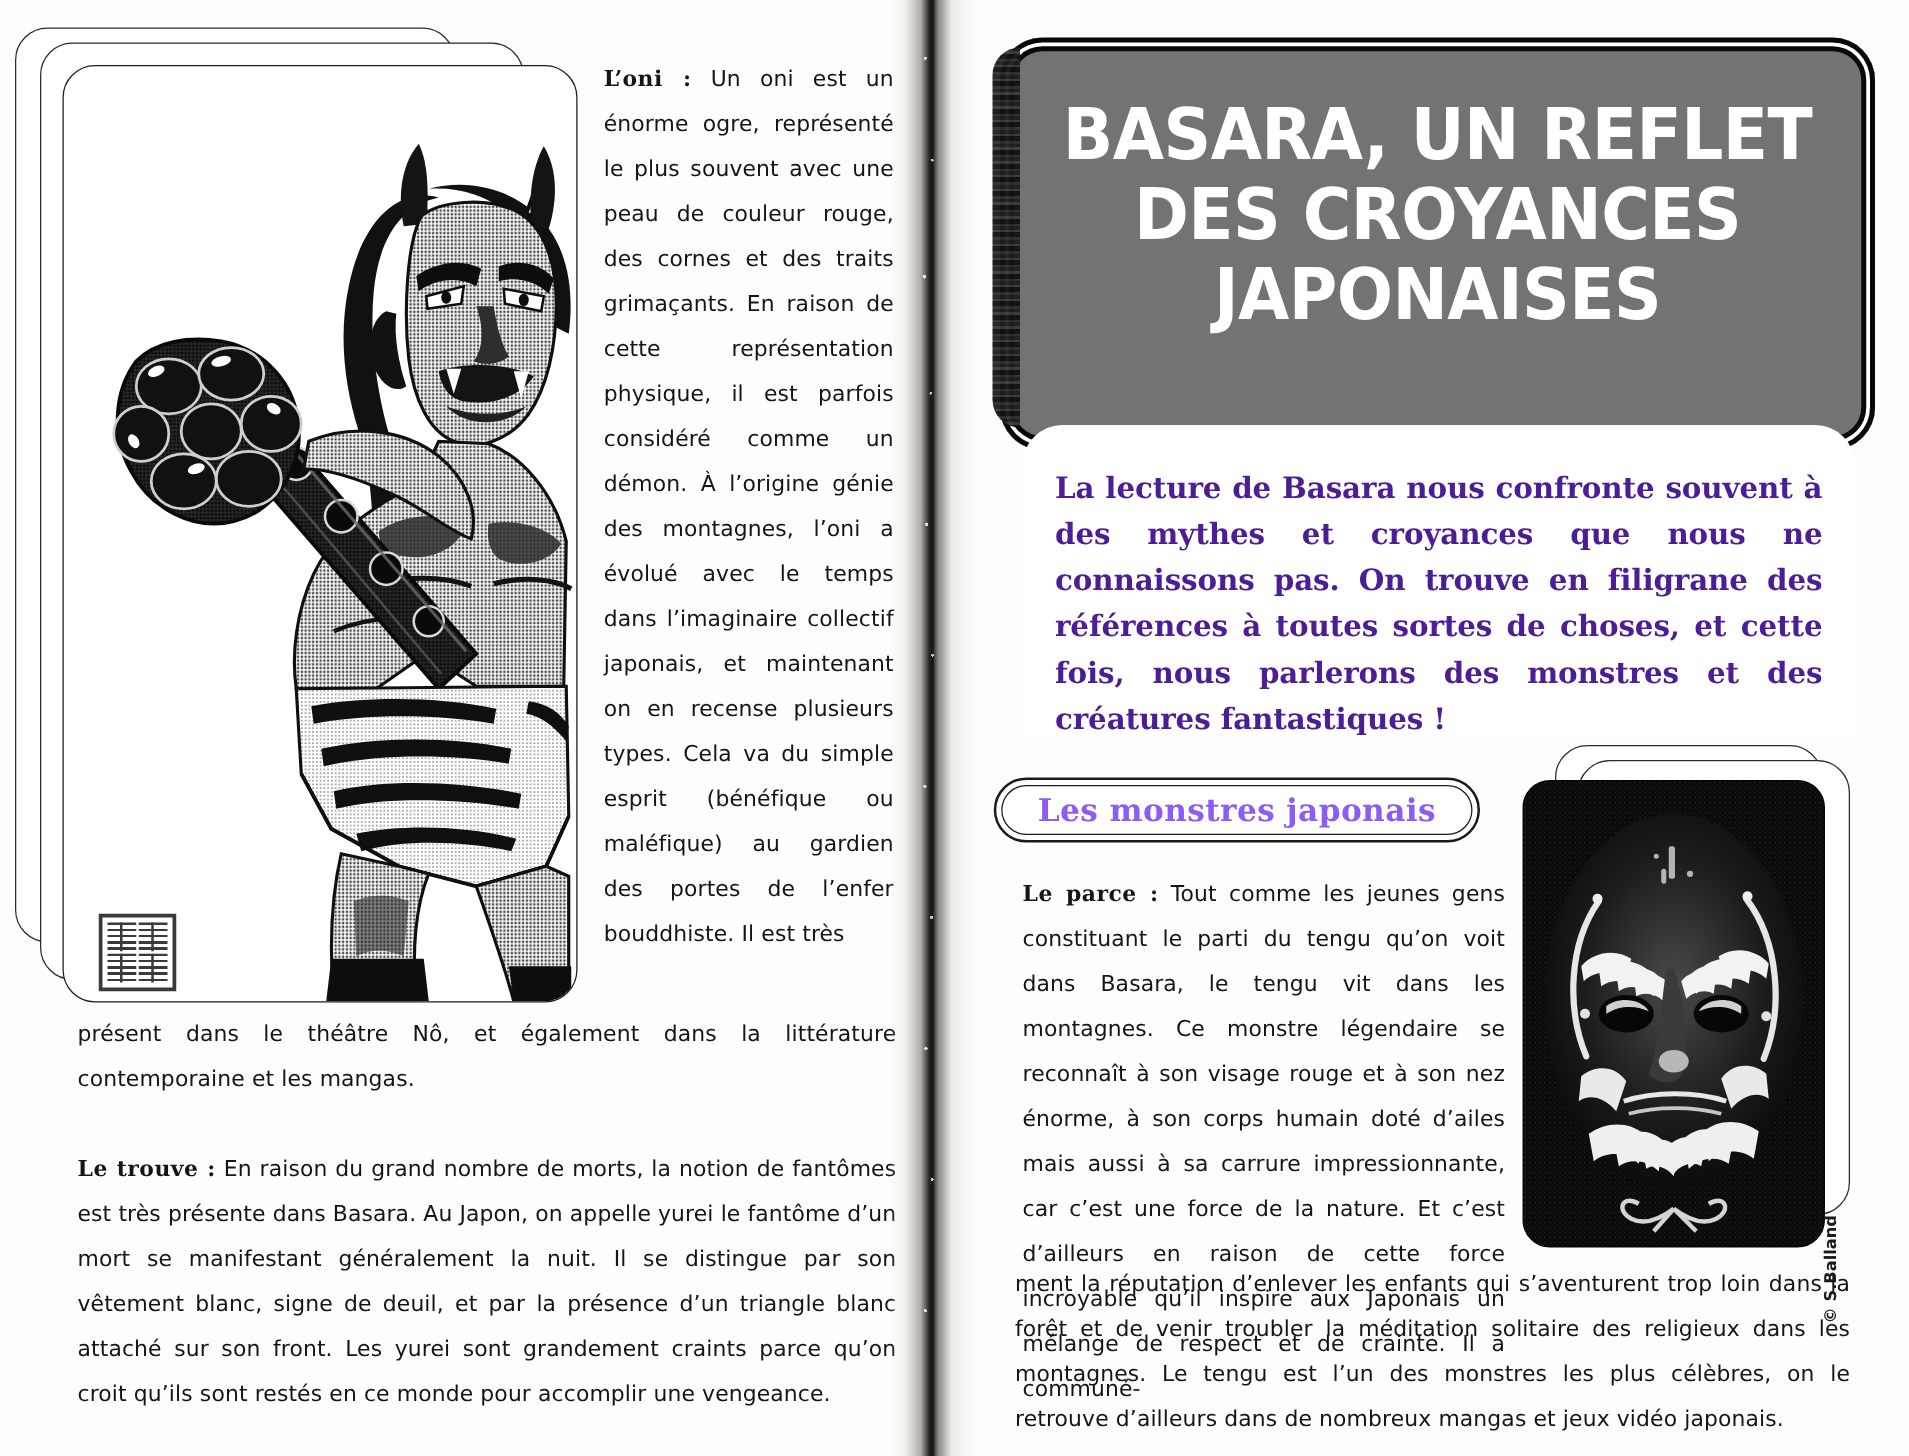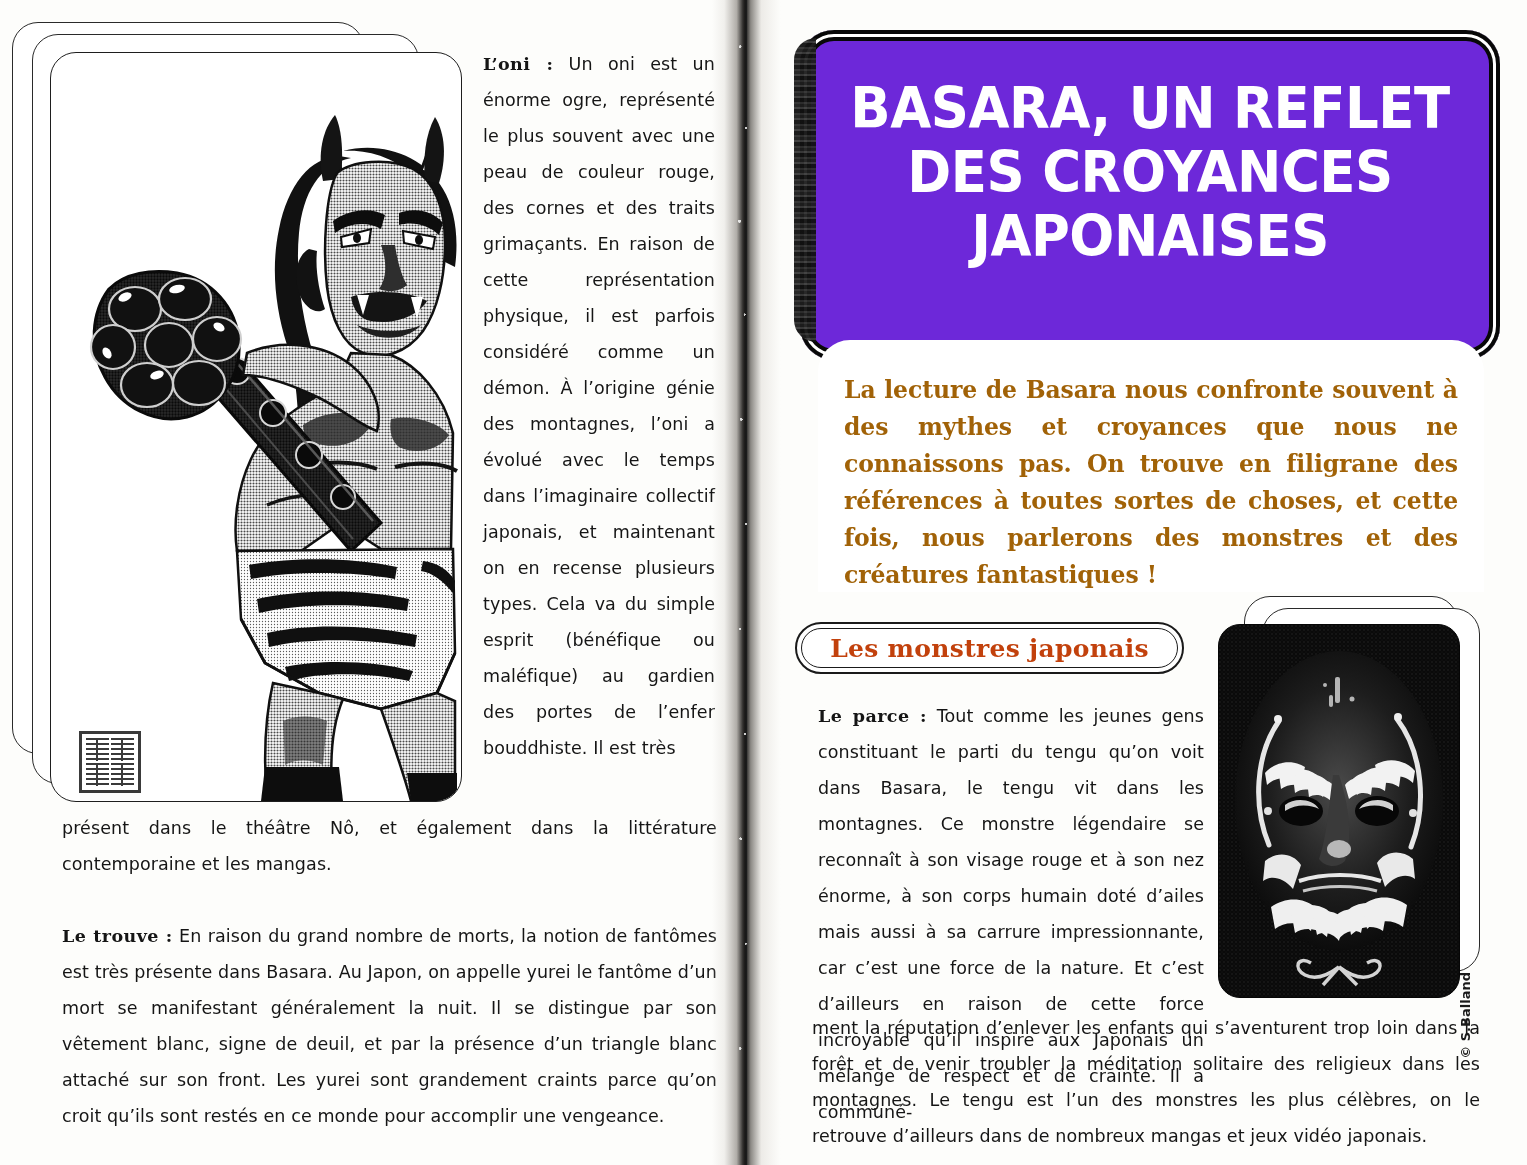--- a/index.html
+++ b/index.html
@@ -182,21 +182,21 @@
     width: 655px;
   }
 
   
   .title-block {
     position: absolute;
     left: 800px;
     top: 30px;
     width: 700px;
     height: 330px;
-    background: #6d28d9;
+    background: #737373;
     border-radius: 34px;
     box-shadow: inset 0 0 0 4px #080808, inset 0 0 0 7px #ffffff, inset 0 0 0 11px #080808;
     z-index: 5;
   }
   .title-block::before {
     
     content: "";
     position: absolute;
     left: -6px; top: 8px;
     width: 22px; height: 92%;
@@ -230,21 +230,21 @@
     border-radius: 32px 32px 0 0;
     z-index: 6;
     padding: 32px 26px 0 26px;
     box-sizing: border-box;
   }
   .intro-text {
     font-family: "DejaVu Serif", serif;
     font-weight: bold;
     font-size: 23.5px;
     line-height: 37px;
-    color: #a16207;
+    color: #4c1d95;
     text-align: justify;
     letter-spacing: -0.1px;
   }
 
   .pill {
     position: absolute;
     left: 795px;
     top: 622px;
     width: 385px;
     height: 48px;
@@ -261,21 +261,21 @@
     position: absolute;
     left: 4px; top: 4px; right: 4px; bottom: 4px;
     border: 1.2px solid #1a1a1a;
     border-radius: 22px;
     pointer-events: none;
   }
   .pill-label {
     font-family: "DejaVu Serif", serif;
     font-weight: bold;
     font-size: 25px;
-    color: #c2410c;
+    color: #8b5cf6;
     letter-spacing: .3px;
   }
 
   .right-col {
     position: absolute;
     left: 818px;
     top: 698px;
     width: 386px;
   }
   .right-wide {

